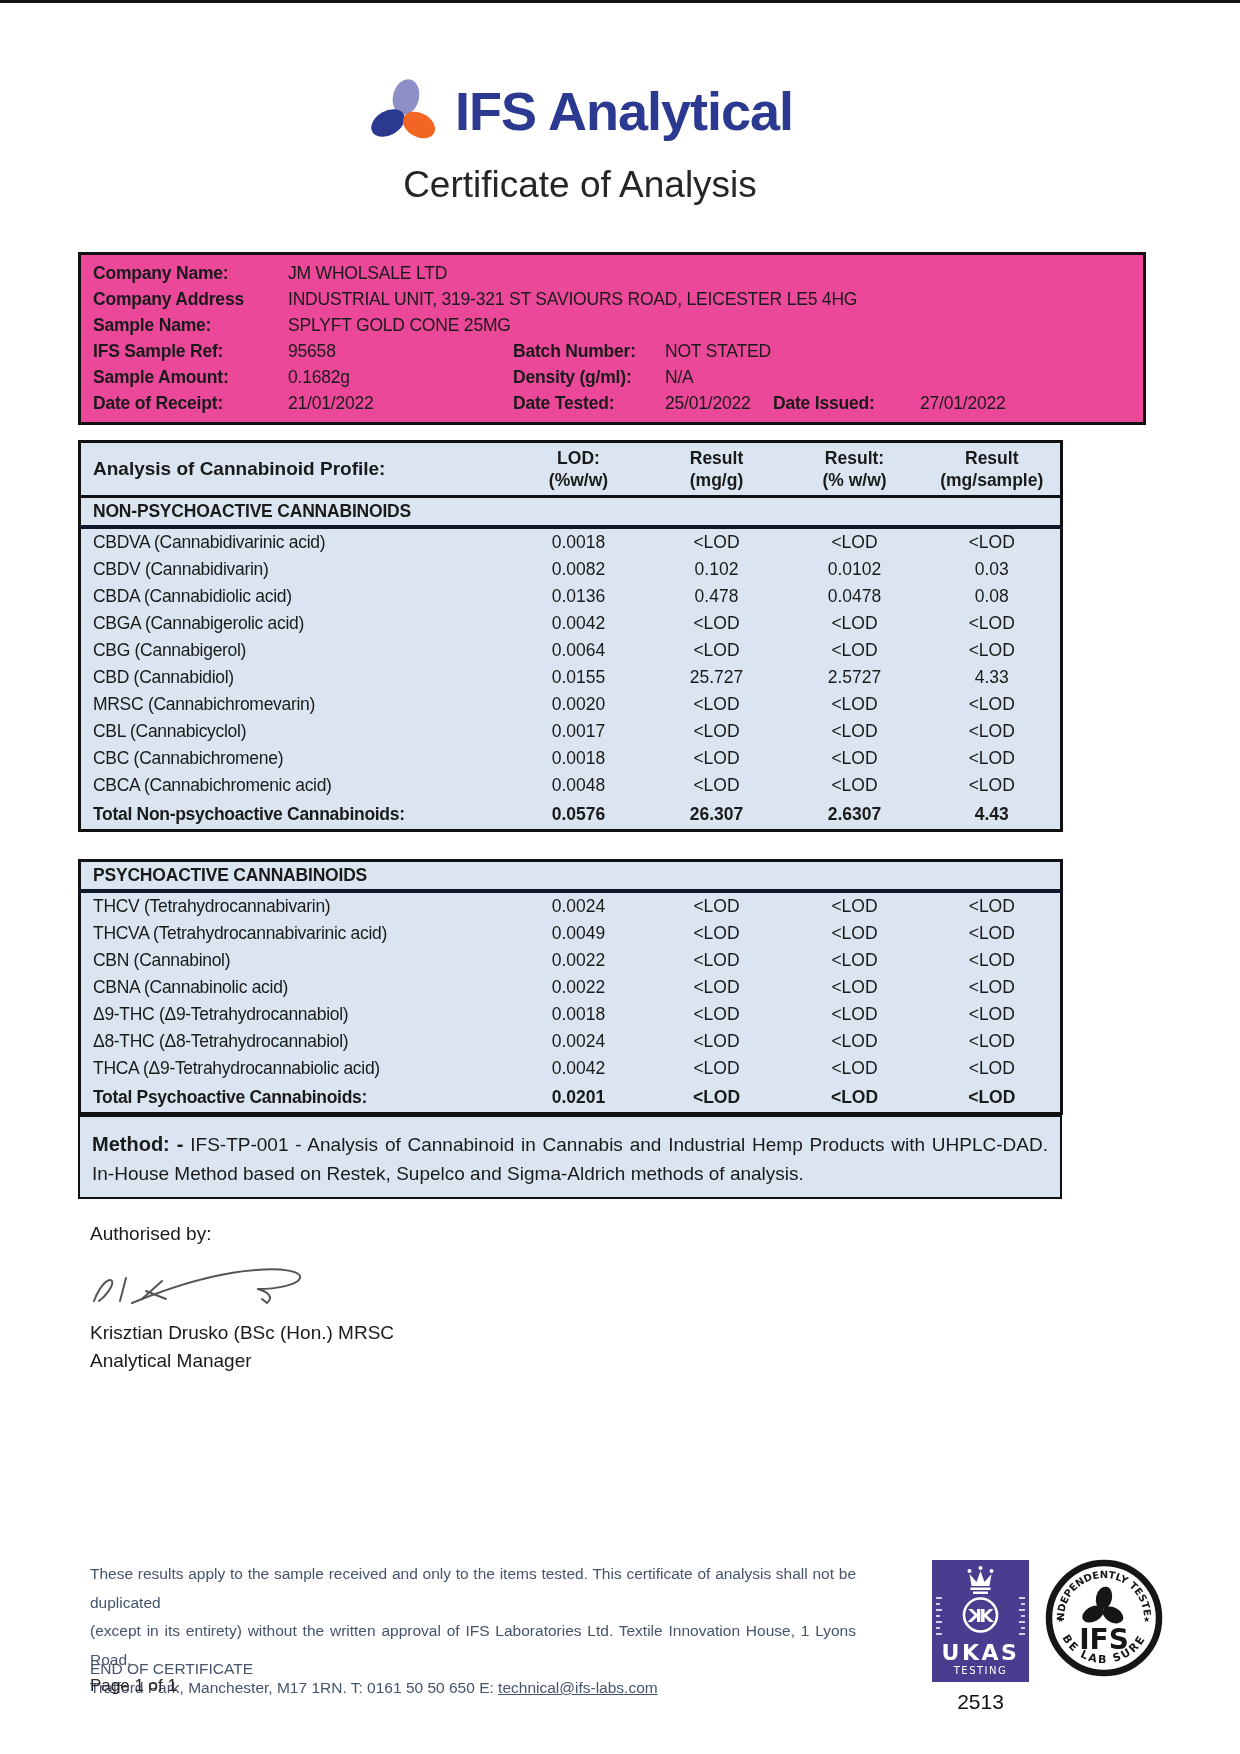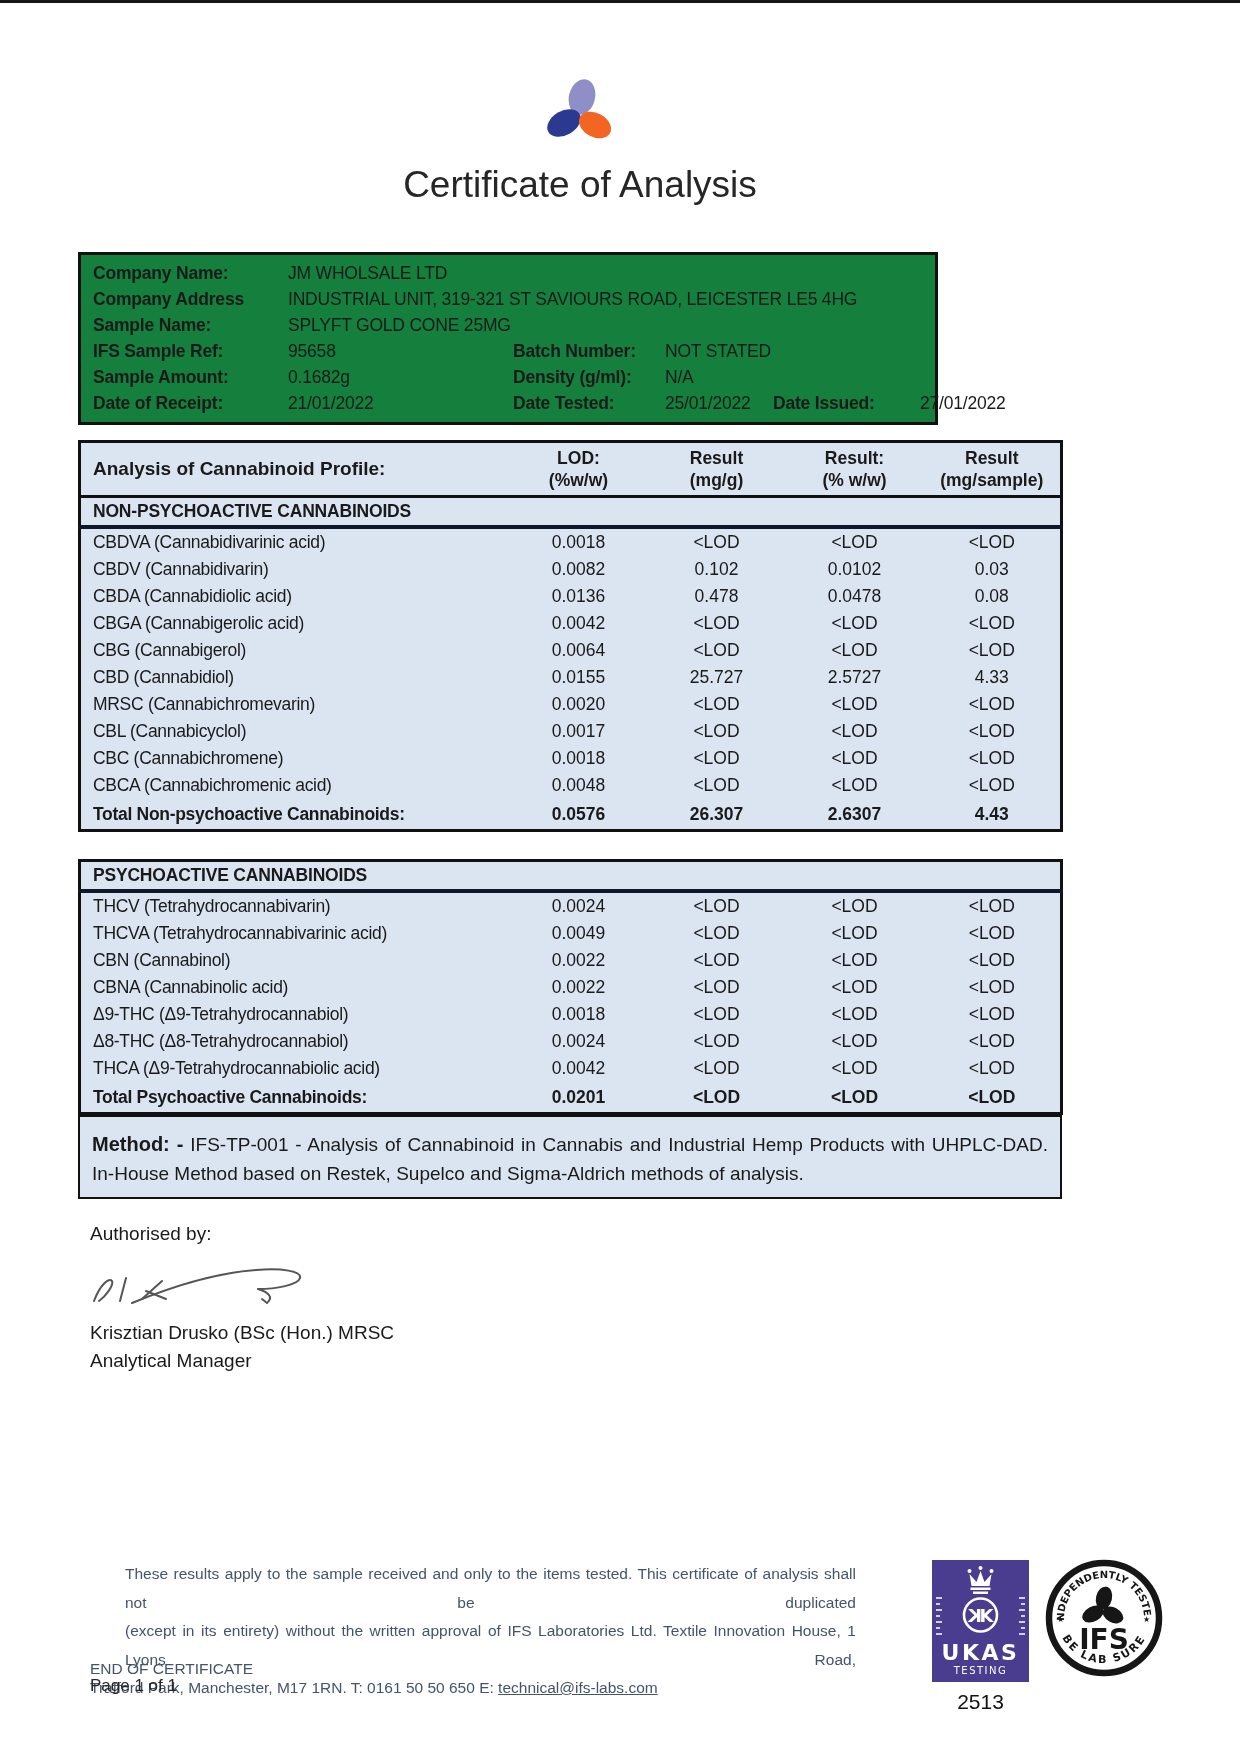--- a/index.html
+++ b/index.html
@@ -7,21 +7,21 @@
         font-family:"Liberation Sans",sans-serif;color:#1a1a1a;overflow:hidden;}
   .topbar{position:absolute;top:0;left:0;right:0;height:3px;background:#161616;}
 
   
   .header{width:1160px;padding-top:78px;text-align:center;}
   .brand{display:flex;justify-content:center;align-items:center;gap:14px;}
   .brand-text{font-size:54px;font-weight:700;color:#2b3990;letter-spacing:-1px;}
   .doc-title{font-size:37px;font-weight:400;color:#262626;margin-top:20px;}
 
   
-  .infobox{width:860px;margin:46px 0 0 78px;background:#15803d;border:3px solid #111;
+  .infobox{width:1068px;margin:46px 0 0 78px;background:#ec4899;border:3px solid #111;
            box-sizing:border-box;padding:5px 0 6px;}
   .irow{display:flex;line-height:26px;font-size:17.5px;padding-left:12px;letter-spacing:-0.2px;}
   .il{font-weight:700;width:195px;flex:none;}
   .iv{flex:1;}
   .iv-fixed{flex:none;width:225px;}
   .il2{font-weight:700;width:152px;flex:none;}
   .iv2{flex:none;width:108px;}
   .il3{font-weight:700;width:147px;flex:none;}
   .iv3{flex:1;}
 
@@ -50,21 +50,21 @@
 
   
   .auth{margin:24px 0 0 90px;font-size:19px;}
   .auth-label{margin-bottom:6px;}
   .signature{display:block;margin:4px 0 10px -4px;}
   .auth-name,.auth-title{line-height:28px;}
 
   
   .disclaimer{position:absolute;left:90px;top:1560px;width:766px;font-size:15.5px;
               line-height:28.5px;color:#44546a;}
-  .jline{text-align:justify;text-align-last:justify;margin-left:35px;}
+  .jline{text-align:justify;text-align-last:justify;}
   .email{color:#44546a;text-decoration:underline;cursor:pointer;}
   .endline{position:absolute;left:90px;top:1660px;width:712px;text-align:left;
            color:#44546a;font-size:15.5px;}
   .pagenum{position:absolute;left:90px;top:1676px;font-size:17px;color:#262626;}
   .ukas{position:absolute;left:932px;top:1560px;width:97px;}
   .ukas-num{text-align:center;font-weight:400;font-size:21px;margin-top:4px;color:#111;}
   .stamp{position:absolute;left:1044px;top:1558px;}
 </style>
 </head>
 <body>
@@ -72,20 +72,21 @@
 <div class="page">
   <div class="topbar"></div>
 
   <div class="header">
     <div class="brand">
       <svg width="74" height="66" viewBox="0 0 74 66">
         <ellipse cx="39" cy="19" rx="13" ry="18" transform="rotate(14 39 19)" fill="#8e8fc7"></ellipse>
         <ellipse cx="21" cy="45" rx="18" ry="12" transform="rotate(-30 21 45)" fill="#2b3990"></ellipse>
         <ellipse cx="52" cy="47" rx="17" ry="12" transform="rotate(28 52 47)" fill="#f26522"></ellipse>
       </svg>
+      <span class="brand-text">IFS Analytical</span>
     </div>
     <div class="doc-title">Certificate of Analysis</div>
   </div>
 
   <div class="infobox">
     <div class="irow">
       <span class="il">Company Name:</span>
       <span class="iv">JM WHOLSALE LTD</span>
     </div>
     <div class="irow">

